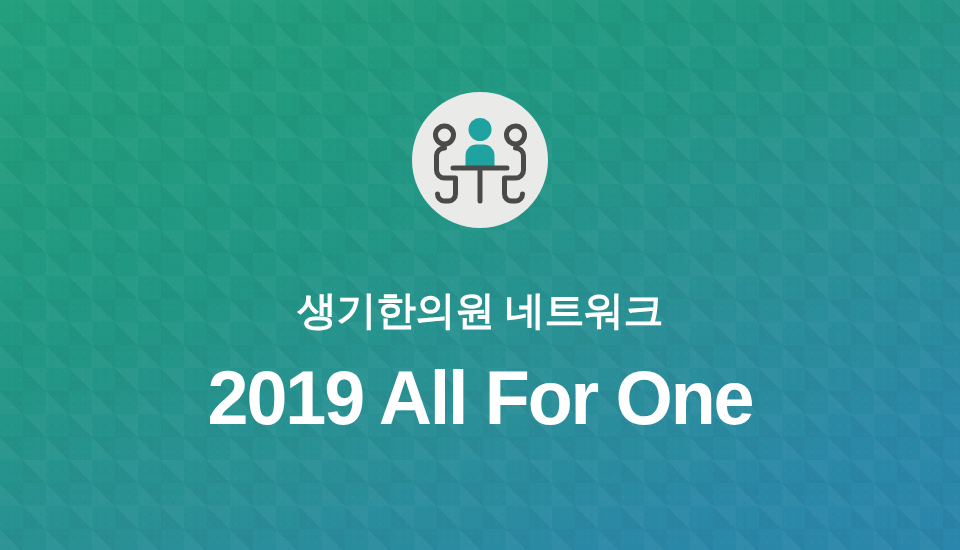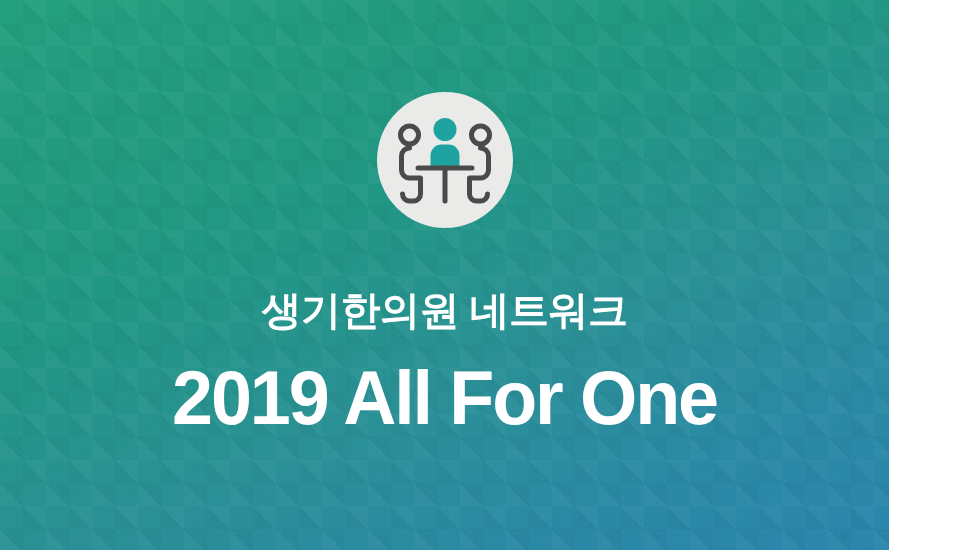--- a/index.html
+++ b/index.html
@@ -8,21 +8,21 @@
     padding: 0;
     background: #ffffff;
   }
   body {
     font-family: "Liberation Sans", "DejaVu Sans", sans-serif;
   }
 
   
   #poster {
     position: relative;
-    width: 889px;
+    width: 960px;
     height: 550px;
     overflow: hidden;
     user-select: none;
   }
 
   
   .bg-gradient {
     position: absolute;
     inset: 0;
     background: linear-gradient(157deg,

